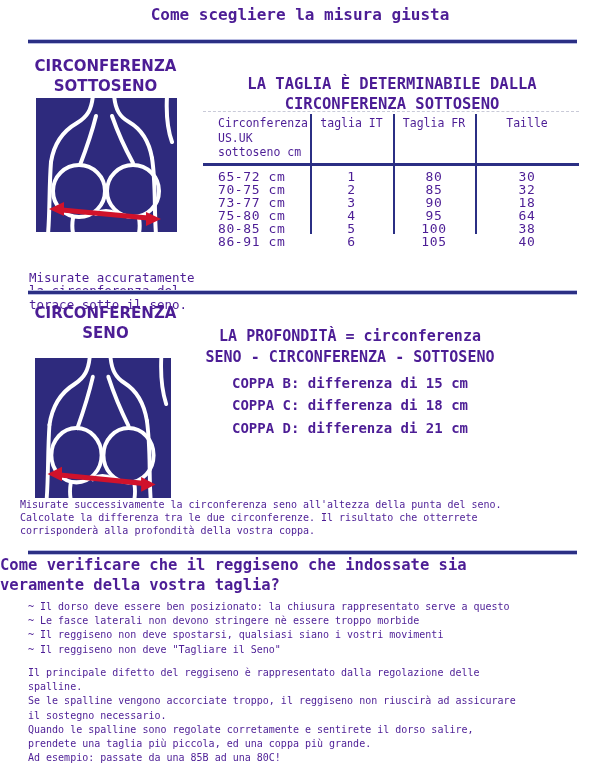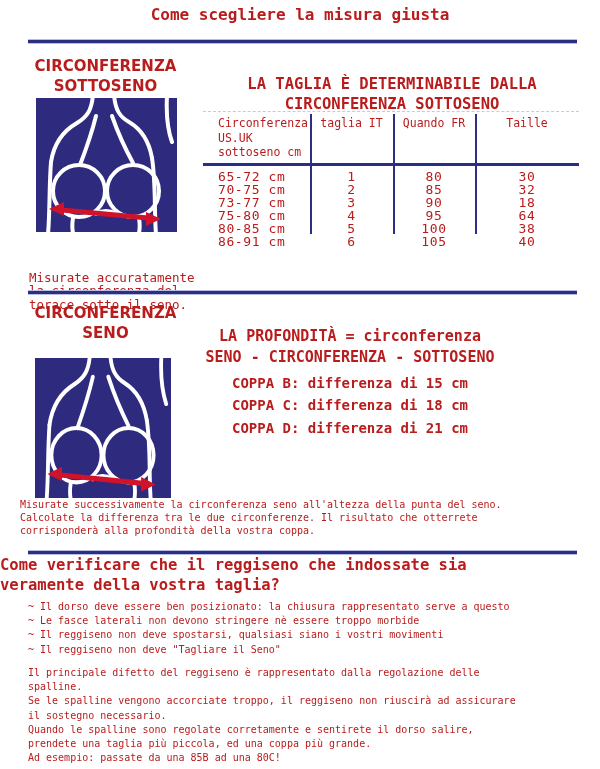--- a/index.html
+++ b/index.html
@@ -1,17 +1,17 @@
 <!DOCTYPE html>
 <html><head>
 <meta charset="utf-8">
 <style>
   html,body{margin:0;padding:0;background:#fff;}
   .page{position:relative;width:600px;height:769px;background:#ffffff;overflow:hidden;
-        color:#b91c1c;font-family:"DejaVu Sans Mono",monospace;}
+        color:#4c1d95;font-family:"DejaVu Sans Mono",monospace;}
 
   .title{position:absolute;left:0;top:5px;width:100%;text-align:center;
          font-size:16px;font-weight:bold;}
 
   .rule{position:absolute;left:28px;width:549px;height:3px;background:#2b2f84;
         border-top:1px solid #b9bde2;border-bottom:1px solid #b9bde2;}
 
   .col-head{position:absolute;left:18px;width:175px;text-align:center;
             font-family:"DejaVu Sans",sans-serif;font-weight:600;font-size:15px;
             line-height:20px;white-space:pre-line;}
@@ -104,21 +104,21 @@
 
   <div class="tbl-title">LA TAGLIA È DETERMINABILE DALLA
 CIRCONFERENZA SOTTOSENO</div>
 
   <div class="tbl">
     <div class="t-head">
       <span class="c1">Circonferenza
 US.UK
 sottoseno cm</span>
       <span class="c2">taglia IT</span>
-      <span class="c3">Quando FR</span>
+      <span class="c3">Taglia FR</span>
       <span class="c4">Taille</span>
     </div>
     <div class="vline" style="left:107px"></div>
     <div class="vline" style="left:190px"></div>
     <div class="vline" style="left:272px"></div>
     <div class="t-underline"></div>
 
     <div class="t-row" style="top:58px">
       <span class="c1">65-72 cm</span>
       <span class="c2">1</span>

